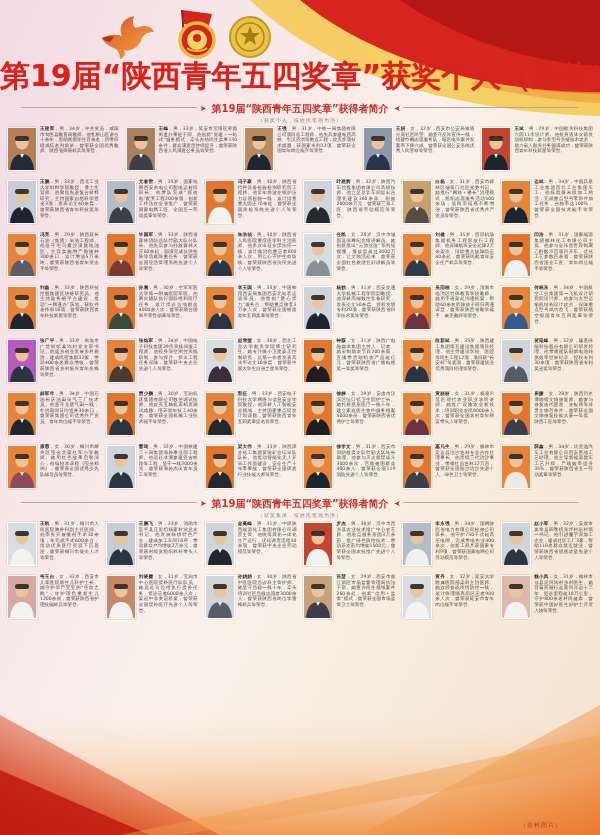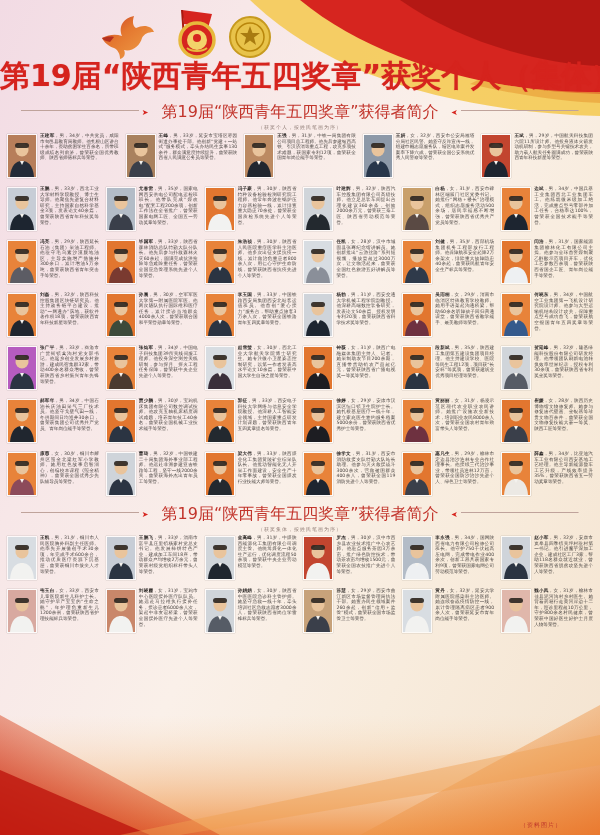--- a/index.html
+++ b/index.html
@@ -23,21 +23,21 @@
     font-size:30px; font-weight:900; color:#d5231d; letter-spacing:0px;
     text-shadow:0 0 1px rgba(213,35,29,.4); white-space:nowrap;
   }
 
   .sec { position:relative; margin:2px 14px 3px; }
   .sec-line { display:flex; align-items:center; }
   .sec-line .rule { flex:1; height:5px; border-top:1px solid #bfa39b; border-radius:0 0 60%/0 0 100% 0; }
   .sec-line .rule.l { border-radius:0 0 0 60%; }
   .sec-arrow { font-size:8px; color:#d6251f; margin:0 3px; line-height:1; }
   .sec-arrow.r { transform:scaleX(-1); display:inline-block; }
-  .sec-title { font-size:16px; font-weight:normal; color:#c2342b; white-space:nowrap; margin:0 10px; }
+  .sec-title { font-size:10px; font-weight:bold; color:#c2342b; white-space:nowrap; margin:0 2px; }
   .sec-sub { text-align:center; font-size:5px; color:#93807a; margin-top:1px; letter-spacing:1px; }
 
   .rows { position:relative; padding:0 7px; }
   .row { display:flex; gap:7px; margin-bottom:6px; }
   .entry { flex:1; min-width:0; font-size:4.6px; line-height:5.6px; text-align:justify; color:#4c4744; }
   .photo {
     float:left; width:30px; height:44px; margin:1px 3px 2px 0;
     border:1px solid rgba(255,255,255,.75); box-shadow:0 0 1px rgba(0,0,0,.35);
   }
   .photo svg { display:block; }

